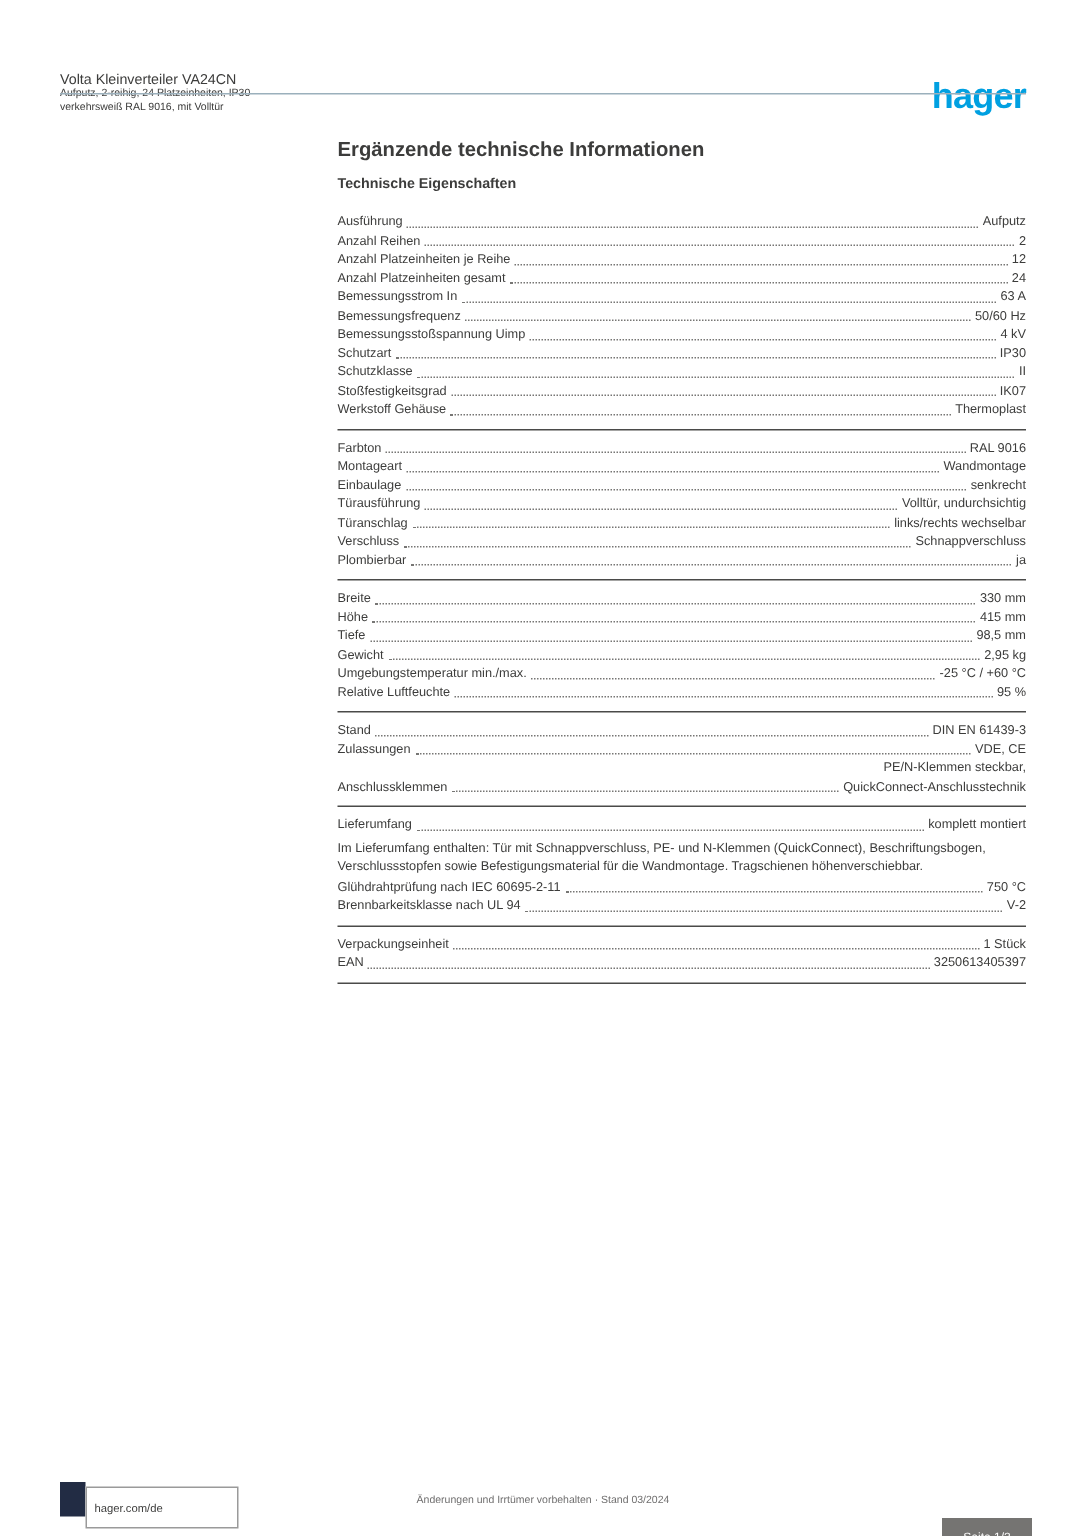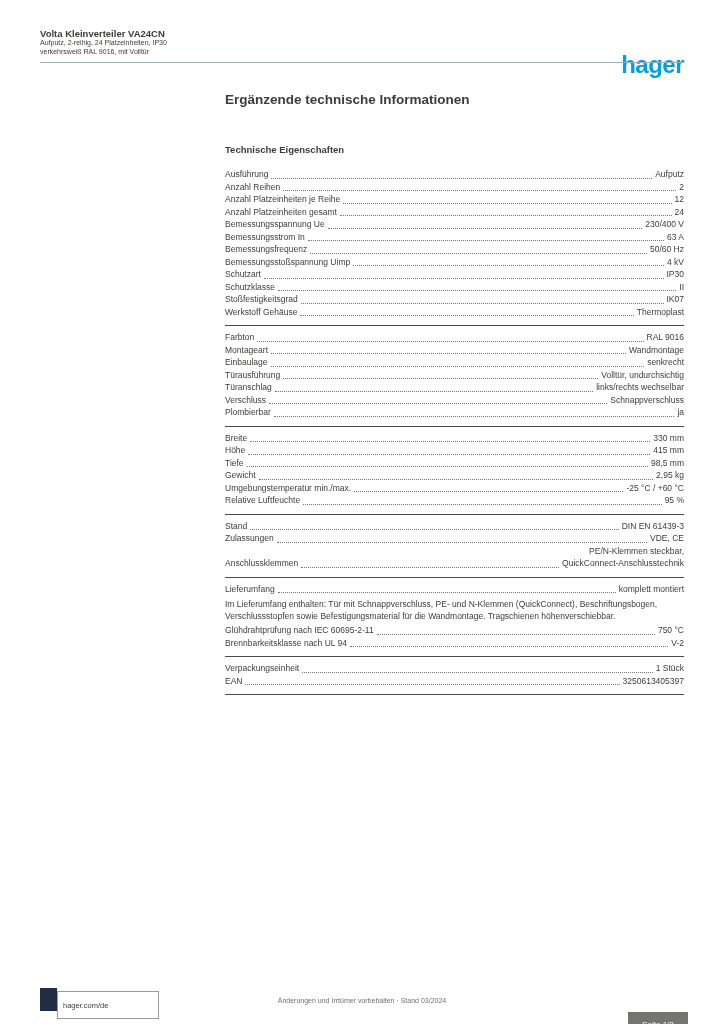--- a/index.html
+++ b/index.html
@@ -8,29 +8,29 @@
     background:#ffffff;
     font-family:"Liberation Sans", sans-serif;
     color:#3c3c3b;
     position:relative;
     overflow:hidden;
   }
   .page { position:absolute; inset:0; }
 
   
   .header-block { position:absolute; left:40px; top:28px; }
-  .product-line1 { font-size:9.5px; font-weight:bold; line-height:11px; }
+  .product-line1 { font-size:9.5px; font-weight:normal; line-height:11px;margin-top:20px; }
   .product-line2, .product-line3 { font-size:7px; line-height:8.5px; color:#3c3c3b; }
   .logo { position:absolute; right:40px; top:22px; font-size:24px; font-weight:bold;
           color:#00A0E1; letter-spacing:-0.5px;margin-top:29px; }
   .header-rule { position:absolute; left:40px; top:62px; width:644px; height:1px; background:#9bb0bc; }
 
   
   .main-col { position:absolute; left:225px; top:92px; width:459px; }
-  .doc-title { font-size:13.5px; font-weight:bold; margin-bottom:37px; }
+  .doc-title { font-size:13.5px; font-weight:bold; margin-bottom:10px; }
   .section-heading { font-size:9.5px; font-weight:bold; margin-bottom:8px; }
 
   .spec-section { padding:5px 0 7px; border-bottom:1px solid #4a4a49; }
   .spec-row { display:flex; align-items:flex-end; font-size:8.5px; line-height:12.5px; }
   .spec-label { white-space:pre-line; }
   .spec-dots { flex:1; border-bottom:1px dotted #777674; margin:0 3px 2px 3px; min-width:8px; }
   .spec-value { text-align:right; white-space:pre-line; }
   .spec-note { font-size:8.5px; line-height:12px; margin:3px 0 2px; color:#3c3c3b; }
 
   
@@ -80,25 +80,20 @@
             <span class="spec-label">Anzahl Platzeinheiten je Reihe</span>
             <span class="spec-dots"></span>
             <span class="spec-value">12</span>
           </div>
           <div class="spec-row">
             <span class="spec-label">Anzahl Platzeinheiten gesamt</span>
             <span class="spec-dots"></span>
             <span class="spec-value">24</span>
           </div>
           <div class="spec-row">
-            <span class="spec-label">Bemessungsspannung Ue</span>
-            <span class="spec-dots"></span>
-            <span class="spec-value">230/400 V</span>
-          </div>
-          <div class="spec-row">
             <span class="spec-label">Bemessungsstrom In</span>
             <span class="spec-dots"></span>
             <span class="spec-value">63 A</span>
           </div>
           <div class="spec-row">
             <span class="spec-label">Bemessungsfrequenz</span>
             <span class="spec-dots"></span>
             <span class="spec-value">50/60 Hz</span>
           </div>
           <div class="spec-row">

